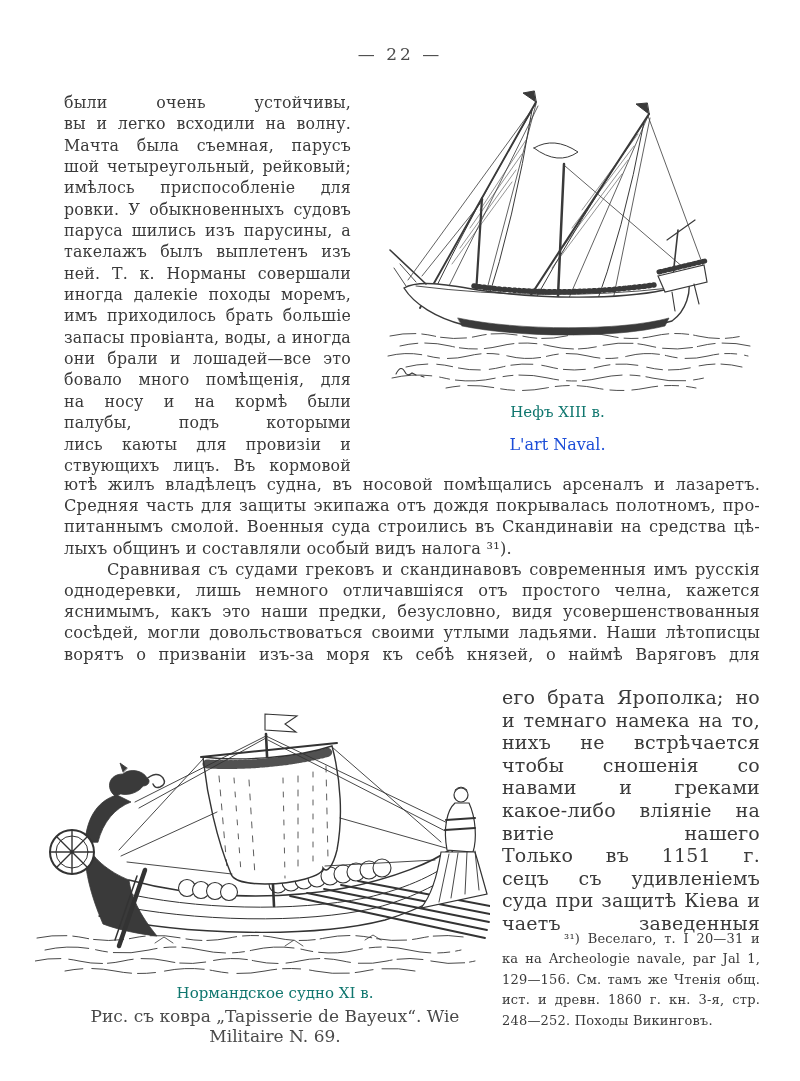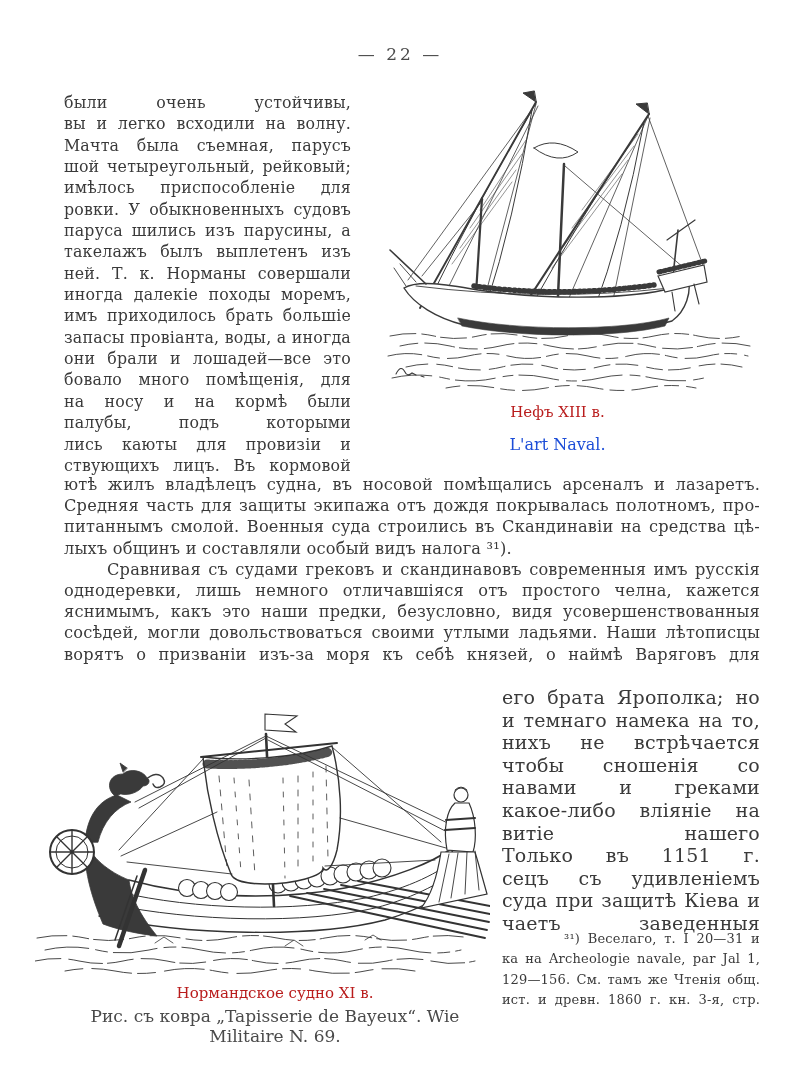--- a/index.html
+++ b/index.html
@@ -46,21 +46,21 @@
   }
   .footnote .tline, .footnote .tline-left { height:20.4px; line-height:20.4px; }
   .footnote .indent { padding-left:62px; }
 
   .fig1 { position:absolute; left:386px; top:78px; width:400px; height:322px; }
   .fig2 { position:absolute; left:35px; top:700px; width:455px; height:280px; }
   .fig1 svg, .fig2 svg { display:block; width:100%; height:100%; }
 
   .caption1 { position:absolute; left:440px; top:403px; width:235px; text-align:center; }
   .caption2 { position:absolute; left:55px; top:984px; width:440px; text-align:center; }
-  .cap-title { font-size:15px; color:#b91c1c; }
+  .cap-title { font-size:15px; color:#0f766e; }
   .caption1 .cap-sub { font-size:16px; margin-top:14px; color:#1d4ed8; }
   .caption2 .cap-sub { font-size:17px; margin-top:4px; color:#4a4a4a; }
 </style>
 </head>
 <body>
 
 <div class="page">
 
   <div class="header">— 22 —</div>
 
@@ -308,15 +308,16 @@
       <div class="tline">чаетъ заведенныя палубныя</div>
     </div>
 
   <div class="footnote">
     <div class="tline indent">³¹) Веселаго, т. I 20—31 и ссыл-</div>
     <div>
         <div class="tline">ка на Archeologie navale, par Jal 1,</div>
         <div class="tline">129—156. См. тамъ же Чтенія общ.</div>
         <div class="tline">ист. и древн. 1860 г. кн. 3-я, стр.</div>
       </div>
+    <div class="tline-left">248—252. Походы Викинговъ.</div>
   </div>
 
 </div>
 
 </body></html>

